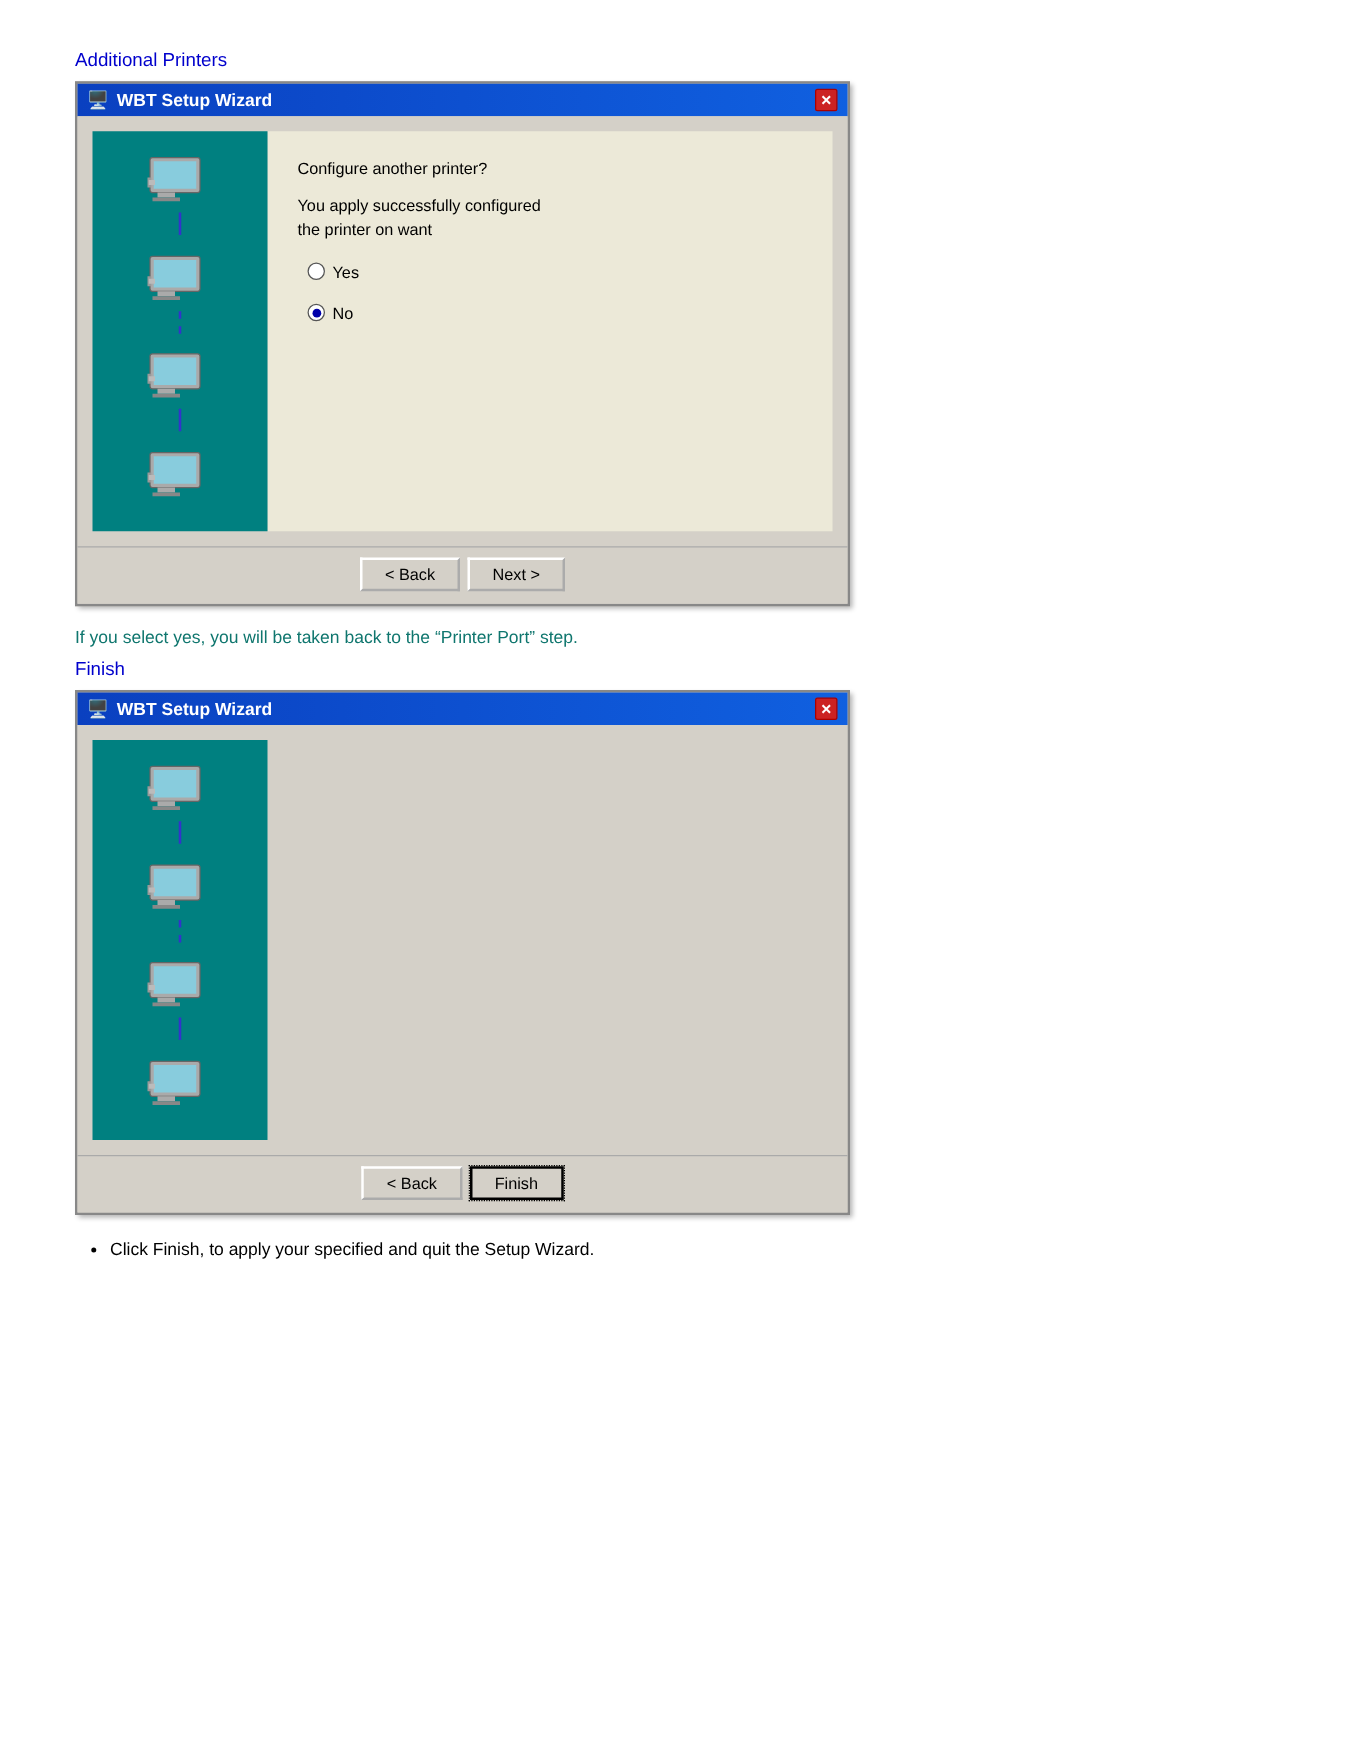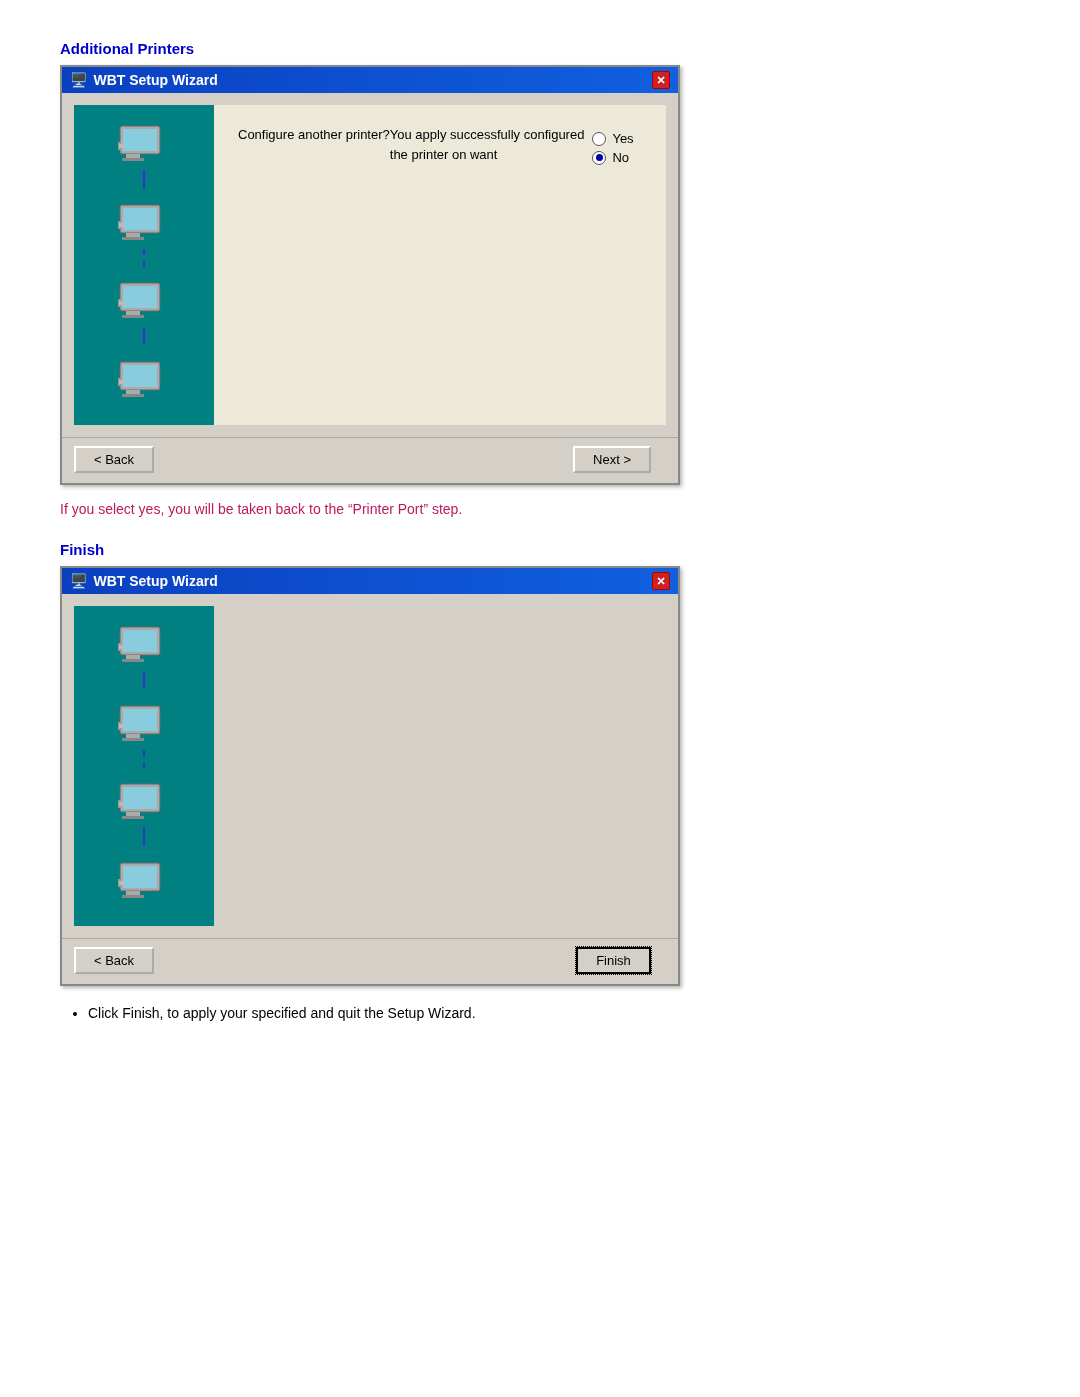--- a/index.html
+++ b/index.html
@@ -8,21 +8,21 @@
       font-family: Arial, Helvetica, sans-serif;
       font-size: 14px;
       color: #000000;
       padding: 40px 60px;
       width: 1080px;
       min-height: 1397px;
     }
 
     .section-title {
       color: #0000cc;
-      font-weight: bold;
+      font-weight: normal;
       font-size: 15px;
       margin-bottom: 8px;
     }
 
     
     .wbt-window {
       border: 2px solid #888;
       width: 620px;
       background: #d4d0c8;
       margin-bottom: 16px;
@@ -110,33 +110,34 @@
       border-left: 2px dashed #3333cc;
       margin: 0 auto;
     }
 
     
     .wbt-right-panel {
       flex: 1;
       background: #ece9d8;
       padding: 20px 24px;
       display: flex;
+      flex-direction: column;
       gap: 0;
     }
 
     .wbt-right-panel p {
       font-size: 13px;
       line-height: 1.5;
       margin-bottom: 10px;
     }
 
     .radio-group {
       display: flex;
       flex-direction: column;
-      gap: 4px;
+      gap: 18px;
       margin-top: 6px;
       margin-left: 8px;
     }
 
     .radio-item {
       display: flex;
       align-items: center;
       gap: 6px;
       font-size: 13px;
     }
@@ -157,23 +158,23 @@
     .radio-inner {
       width: 7px;
       height: 7px;
       border-radius: 50%;
       background: #0000aa;
     }
 
     
     .wbt-footer {
       background: #d4d0c8;
-      padding: 8px 27px 10px 12px;
-      display: flex;
-      justify-content: space-between;
+      padding: 8px 12px 10px 12px;
+      display: flex;
+      justify-content: center;
       gap: 6px;
       border-top: 1px solid #aaa;
     }
 
     .wbt-btn {
       background: #d4d0c8;
       border: 2px outset #ffffff;
       padding: 4px 18px;
       font-size: 13px;
       cursor: pointer;
@@ -182,23 +183,23 @@
     }
 
     .wbt-btn-focused {
       border: 2px solid #000000;
       outline: 1px dotted #000;
     }
 
     
     .description-text {
       font-size: 14px;
-      margin-bottom: 24px;
+      margin-bottom: 10px;
       margin-top: 4px;
-      color: #be185d;
+      color: #0f766e;
     }
 
     
     .bullet-list {
       list-style: disc;
       margin-left: 28px;
       margin-top: 8px;
     }
 
     .bullet-list li {

